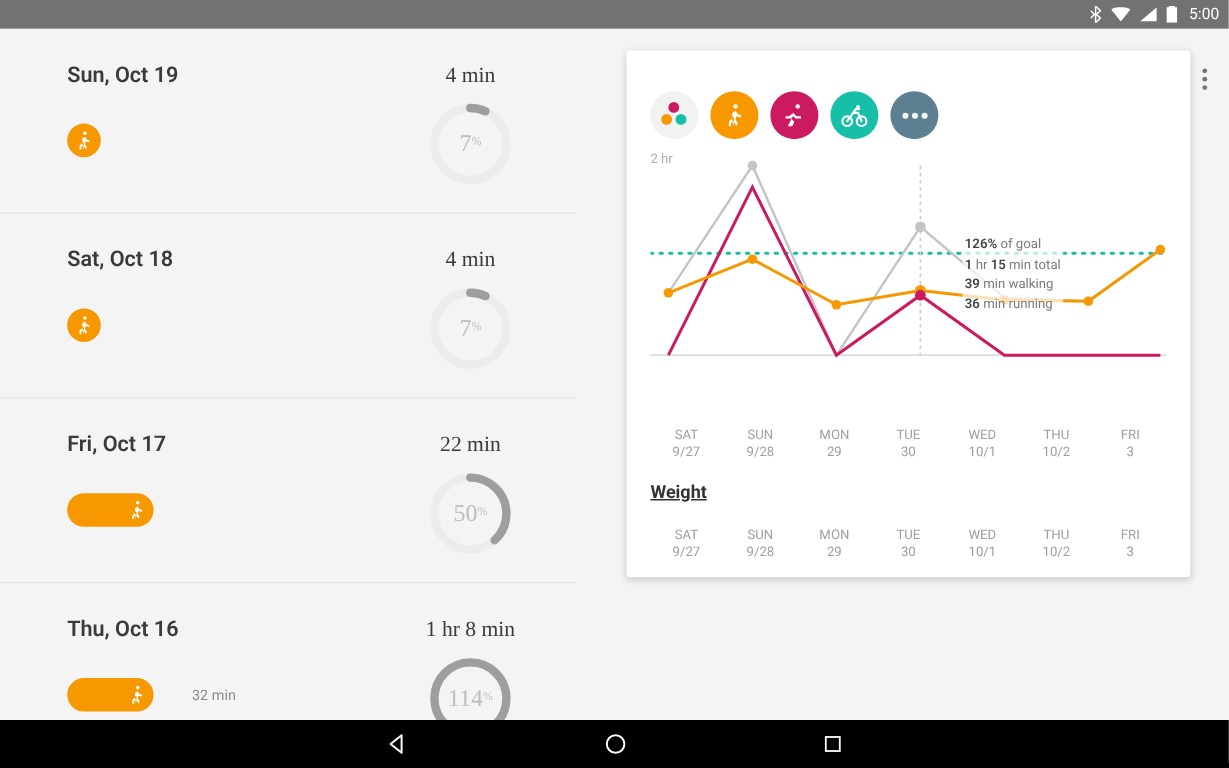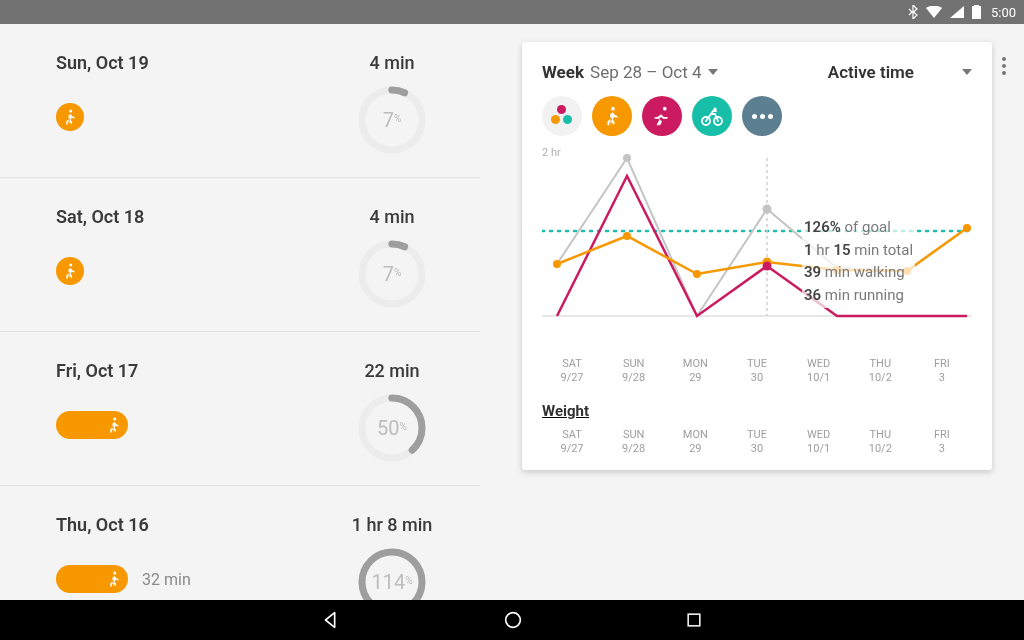--- a/index.html
+++ b/index.html
@@ -10,22 +10,22 @@
   .left-pane { position: absolute; left: 0; top: 0; width: 480px; height: 576px; padding-top: 0; }
   .day-row { padding: 28px 28px 20px 56px; border-bottom: 1px solid #e2e2e2; display: flex; justify-content: space-between; align-items: flex-start; position: relative; }
   .day-row:last-child { border-bottom: none; }
   .day-left { display: flex; flex-direction: column; gap: 30px; }
   .day-date { font-size: 18px; font-weight: 600; color: #3a3a3a; }
   .day-icons { display: flex; align-items: center; gap: 8px; }
   .pill { display: inline-flex; align-items: center; justify-content: flex-end; border-radius: 14px; height: 28px; padding: 0 5px 0 8px; background: #f79800; color:#fff; }
   .pill.small { width: 28px; justify-content: center; padding:0; }
   .pill.wide { width: 72px; }
   .pill svg { fill:#fff; }
-  .pill-ext { font-size: 16px; color: #8a8a8a; margin-left: 6px; }
-  .day-right { text-align: center; width: 120px; }
+  .pill-ext { font-size: 12px; color: #8a8a8a; margin-left: 24px; }
+  .day-right { text-align: center; width: 120px; font-family: Liberation Serif, serif; }
   .day-total { font-size: 18px; font-weight: 500; color: #3a3a3a; margin-bottom: 10px; }
   .ring-wrap { position: relative; width: 74px; height: 74px; margin: 0 auto; }
   .ring-wrap svg { transform: rotate(-90deg); }
   .ring-pct { position: absolute; inset:0; display:flex; align-items:center; justify-content:center; color:#bdbdbd; font-size:20px; }
   .ring-pct sup { font-size: 10px; margin-top:-4px; }
 
   .card { position: absolute; right: 32px; top: 18px; width: 470px; background: #fff; border-radius: 3px; box-shadow: 0 2px 6px rgba(0,0,0,0.18); padding: 20px 20px 14px; }
   .card-head { display:flex; align-items:center; gap: 10px; margin-bottom: 14px; }
   .range-sel, .metric-sel { display:flex; align-items:center; gap:6px; cursor:pointer; }
   .range-label { font-size: 17px; font-weight: 700; color: #333; }
@@ -37,23 +37,23 @@
   .chip { width:40px; height:40px; border-radius:50%; display:flex; align-items:center; justify-content:center; color:#fff; cursor:pointer; }
   .chip-all { background:#f2f2f2; }
   .chip-all .dots span { width:9px; height:9px; border-radius:50%; display:inline-block; }
   .chip-walk { background:#f79800; }
   .chip-run { background:#cc1a60; }
   .chip-bike { background:#18bfa8; }
   .chip-more { background:#5c8091; }
   .chart { position:relative; height:210px; margin-top:4px; }
   .chart-ylabel { position:absolute; left:0; top:0; font-size:11px; color:#b0b0b0; }
   .chart svg { position:absolute; inset:0; }
-  .chart-xaxis { display:flex; justify-content:space-between; padding:0 2px; margin-top:1px; }
+  .chart-xaxis { display:flex; justify-content:space-between; padding:0 2px; margin-top:20px; }
   .xcat { text-align:center; font-size:11px; color:#9e9e9e; line-height:1.3; width:56px; }
-  .tooltip { position:absolute; left:260px; top:68px; font-size:15px; color:#7a7a7a; background:rgba(255,255,255,0.7); padding:2px; line-height:1.5; }
+  .tooltip { position:absolute; left:260px; top:68px; font-size:11px; color:#7a7a7a; background:rgba(255,255,255,0.7); padding:2px; line-height:1.5; }
   .tooltip b { color:#444; font-weight:600; }
 
   .weight-sec { margin-top: 16px; }
   .weight-head { display:flex; align-items:center; margin-bottom:8px;text-decoration:underline; }
   .weight-title { font-size:15px; font-weight:700; color:#333; }
   .weight-row { position:relative; height:30px; margin: 6px 0 4px; }
   .weight-line { position:absolute; left:0; right:0; top:14px; height:2px; background:#e0e0e0; }
   .weight-line-active { position:absolute; left:215px; right:0; top:13px; height:4px; background:#3b7de0; }
   .weight-dot { position:absolute; left:211px; top:9px; width:12px; height:12px; background:#3b7de0; border-radius:50%; }
   .weight-badge { position:absolute; left:228px; top:3px; background:#eee; color:#555; font-size:12px; padding:3px 7px; border-radius:3px; }
@@ -208,31 +208,21 @@
   </div>
 
   <div class="overflow">
       <span></span>
       <span></span>
       <span></span>
     </div>
 
   <div class="card">
     <div class="card-head">
-      <div class="range-sel">
-        <span class="range-label">Week</span>
-        <span class="range-value">Sep 28 – Oct 4</span>
-        <span class="caret"></span>
-      </div>
       <div class="spacer"></div>
-      <div class="metric-sel">
-        <span class="metric-label">Active time</span>
-        <span style="width:36px"></span>
-        <span class="caret"></span>
-      </div>
     </div>
 
     <div class="activity-chips">
       <div class="chip chip-all">
         <span class="dots" style="position:relative;width:22px;height:22px">
           <span style="position:absolute;left:6px;top:0;background:#cc1a60"></span>
           <span style="position:absolute;left:0;top:10px;background:#f79800"></span>
           <span style="position:absolute;left:12px;top:10px;background:#18bfa8"></span>
         </span>
       </div>

